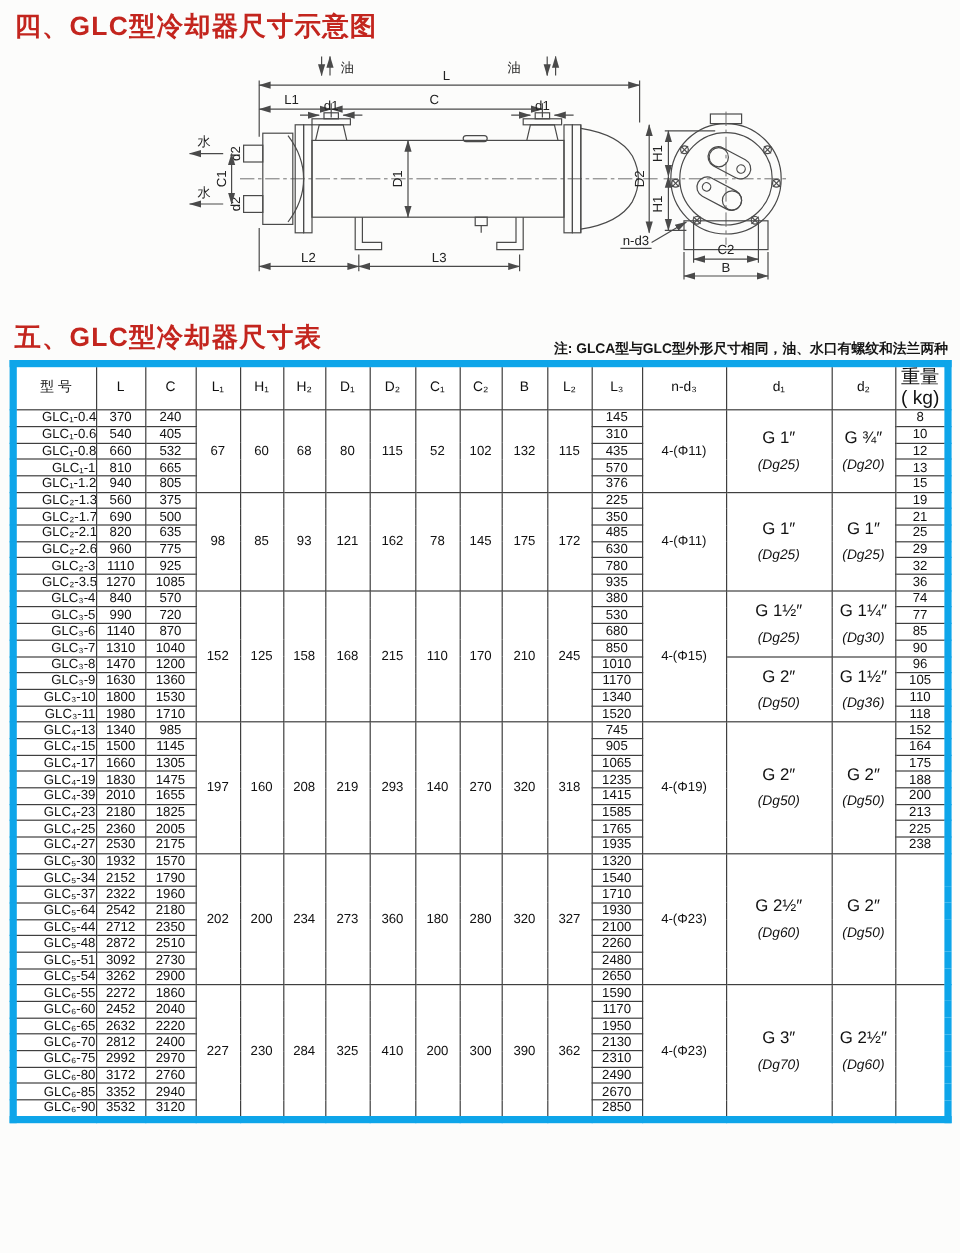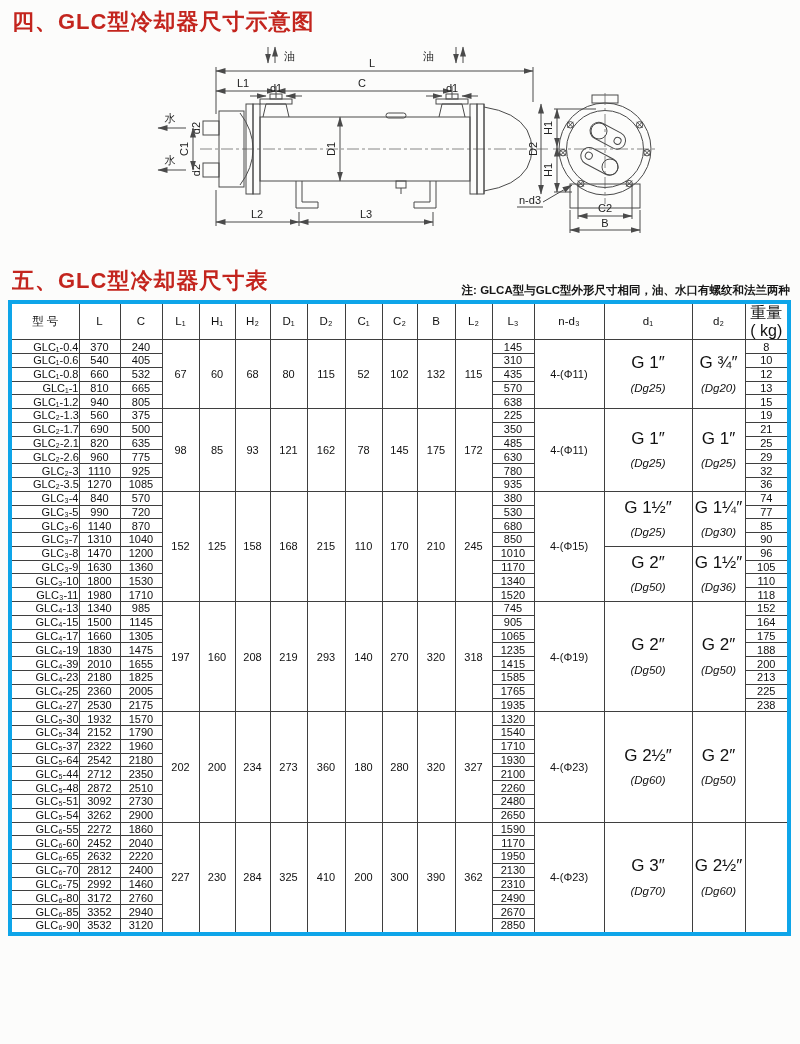--- a/index.html
+++ b/index.html
@@ -19,31 +19,31 @@
     font-size:11.5px; font-weight:700; color:#151515; white-space:nowrap;
   }
   #diagram { position:absolute; left:0; top:34px; }
   #diagram text { font-size:11px; fill:#222; }
   #diagram .dim, #diagram .shape { stroke:#4a4a4a; stroke-width:1; fill:none; }
   #diagram .cl { stroke:#6a6a6a; stroke-width:0.8; fill:none; stroke-dasharray:12 3 3 3; }
   table#spec {
     position:absolute; left:8px; top:300px; width:781px; height:636px;
     border-collapse:collapse; table-layout:fixed;
     font-size:11px; color:#111; background:#fff;
-    border:4px solid #0ea5e9;
+    border:6px solid #0ea5e9;
   }
   #spec th, #spec td {
     border:1px solid #3f3f3f; padding:0; text-align:center;
     vertical-align:middle; overflow:hidden; line-height:1.1;
   }
   #spec thead tr { height:35px; }
   #spec th { font-size:11.5px; font-weight:normal; white-space:pre-line; }
   #spec th.wt { font-weight:normal; font-size:16px; }
   #spec td.model { text-align:right; padding-left:21px; white-space:nowrap; }
-  #spec td.pipe .psize { font-size:17px; margin-bottom:9px; }
+  #spec td.pipe .psize { font-size:14px; margin-bottom:9px; }
   #spec td.pipe .pdg { font-size:11.5px;font-style:italic; }
 </style>
 </head>
 <body>
 
 <div class="sec-title" id="title1">四、GLC型冷却器尺寸示意图</div>
 
 <svg id="diagram" width="800" height="214" viewBox="0 0 800 214">
   <defs>
     <marker id="ae" markerWidth="11" markerHeight="8" refX="9.5" refY="4" orient="auto" markerUnits="userSpaceOnUse">
@@ -304,21 +304,21 @@
         <td class="model">GLC₁-1</td>
         <td>810</td>
         <td>665</td>
         <td>570</td>
         <td>13</td>
       </tr>
       <tr>
         <td class="model">GLC₁-1.2</td>
         <td>940</td>
         <td>805</td>
-        <td>638</td>
+        <td>376</td>
         <td>15</td>
       </tr>
       <tr>
         <td class="model">GLC₂-1.3</td>
         <td>560</td>
         <td>375</td>
         <td rowspan="6">98</td>
         <td rowspan="6">85</td>
         <td rowspan="6">93</td>
         <td rowspan="6">121</td>
@@ -636,21 +636,21 @@
       </tr>
       <tr>
         <td class="model">GLC₆-70</td>
         <td>2812</td>
         <td>2400</td>
         <td>2130</td>
       </tr>
       <tr>
         <td class="model">GLC₆-75</td>
         <td>2992</td>
-        <td>1460</td>
+        <td>2970</td>
         <td>2310</td>
       </tr>
       <tr>
         <td class="model">GLC₆-80</td>
         <td>3172</td>
         <td>2760</td>
         <td>2490</td>
       </tr>
       <tr>
         <td class="model">GLC₆-85</td>

